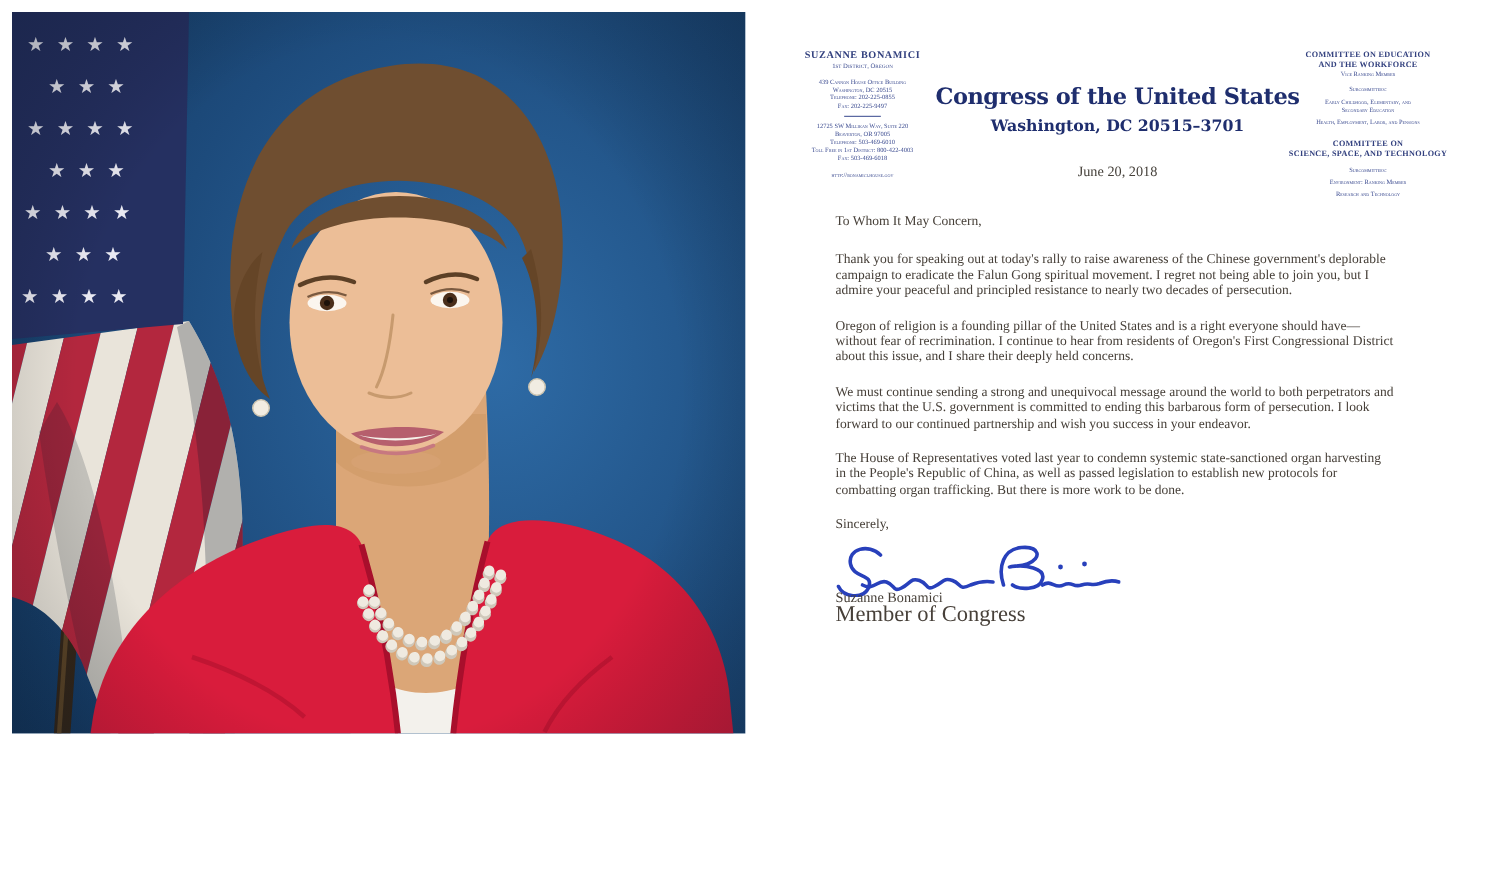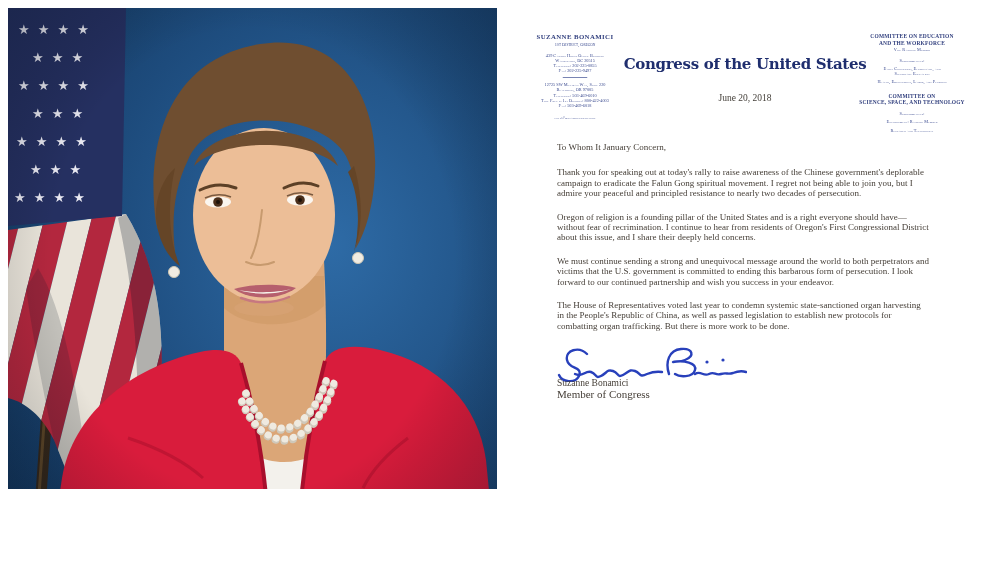--- a/index.html
+++ b/index.html
@@ -34,21 +34,21 @@
   .seal-3{font-family:"DejaVu Serif",serif;font-weight:700;font-size:10.5px;margin-top:5px;}
   .letter-date{font-size:9.5px;color:#45403a;margin-top:20px;}
 
   .body-text{position:absolute;left:60px;top:142px;width:372px;font-size:9px;
              line-height:10.4px;color:#474039;text-align:left;}
   .salutation{margin:0 0 15px 0;}
   .para{margin:0 0 13px 0;font-family:Liberation Serif, serif;}
   .closing{margin:0;}
   .sig-svg{display:block;margin:5px 0 -4px 0;}
   .sig-name{font-size:9.5px;line-height:11px;}
-  .sig-title{font-size:11px;line-height:11px;}
+  .sig-title{font-size:15px;line-height:11px;}
 </style>
 </head>
 <body>
 
 <div class="canvas">
 
   <div class="photo">
     <svg width="489" height="563" viewBox="0 0 489 563">
       <defs>
         <radialGradient id="bgGrad" cx="0.66" cy="0.42" r="0.85">
@@ -217,29 +217,31 @@
         <div class="lh-cmte-title">COMMITTEE ON</div>
         <div class="lh-cmte-title">SCIENCE, SPACE, AND TECHNOLOGY</div>
         <div class="lh-sublabel">Subcommittees:</div>
         <div class="lh-subline">Environment: Ranking Member</div>
         <div class="lh-subline">Research and Technology</div>
       </div>
     </div>
 
     <div class="lh-center">
       <div class="seal-1">Congress of the United States</div>
+      <div class="seal-3">Washington, DC 20515–3701</div>
       <div class="letter-date">June 20, 2018</div>
     </div>
 
     <div class="body-text">
-      <p class="salutation">To Whom It January Concern,</p>
+      <p class="salutation">To Whom It May Concern,</p>
       <p class="para">Thank you for speaking out at today's rally to raise awareness of the Chinese government's deplorable campaign to eradicate the Falun Gong spiritual movement. I regret not being able to join you, but I admire your peaceful and principled resistance to nearly two decades of persecution.</p>
       <p class="para">Oregon of religion is a founding pillar of the United States and is a right everyone should have—without fear of recrimination. I continue to hear from residents of Oregon's First Congressional District about this issue, and I share their deeply held concerns.</p>
       <p class="para">We must continue sending a strong and unequivocal message around the world to both perpetrators and victims that the U.S. government is committed to ending this barbarous form of persecution. I look forward to our continued partnership and wish you success in your endeavor.</p>
       <p class="para">The House of Representatives voted last year to condemn systemic state-sanctioned organ harvesting in the People's Republic of China, as well as passed legislation to establish new protocols for combatting organ trafficking. But there is more work to be done.</p>
+      <p class="closing">Sincerely,</p>
 
       <svg class="sig-svg" width="190" height="38" viewBox="0 0 190 38">
         <g fill="none" stroke="#2840bb" stroke-width="2.4" stroke-linecap="round" stroke-linejoin="round">
           <path d="M30,10 C22,2 8,6 10,16 C12,26 26,22 22,32 C18,40 5,38 2,31"></path>
           <path d="M18,30 C26,34 28,26 34,28 C40,30 38,35 44,32 C50,29 50,25 56,27 C62,29 60,34 66,31 C72,28 72,25 78,27 C84,29 82,34 90,30 C95,28 99,27 105,28"></path>
           <path d="M112,30 C108,18 112,6 124,5 C136,4 138,12 128,16 C123,18 118,17 116,18 C127,16 140,19 138,26 C136,34 122,33 118,30"></path>
           <path d="M138,30 C144,26 146,33 152,30 C158,27 158,32 164,30 C170,28 170,31 176,29 C181,27 186,27 189,28"></path>
         </g>
         <g fill="#2840bb">
           <circle cx="150" cy="18" r="1.6"></circle>

